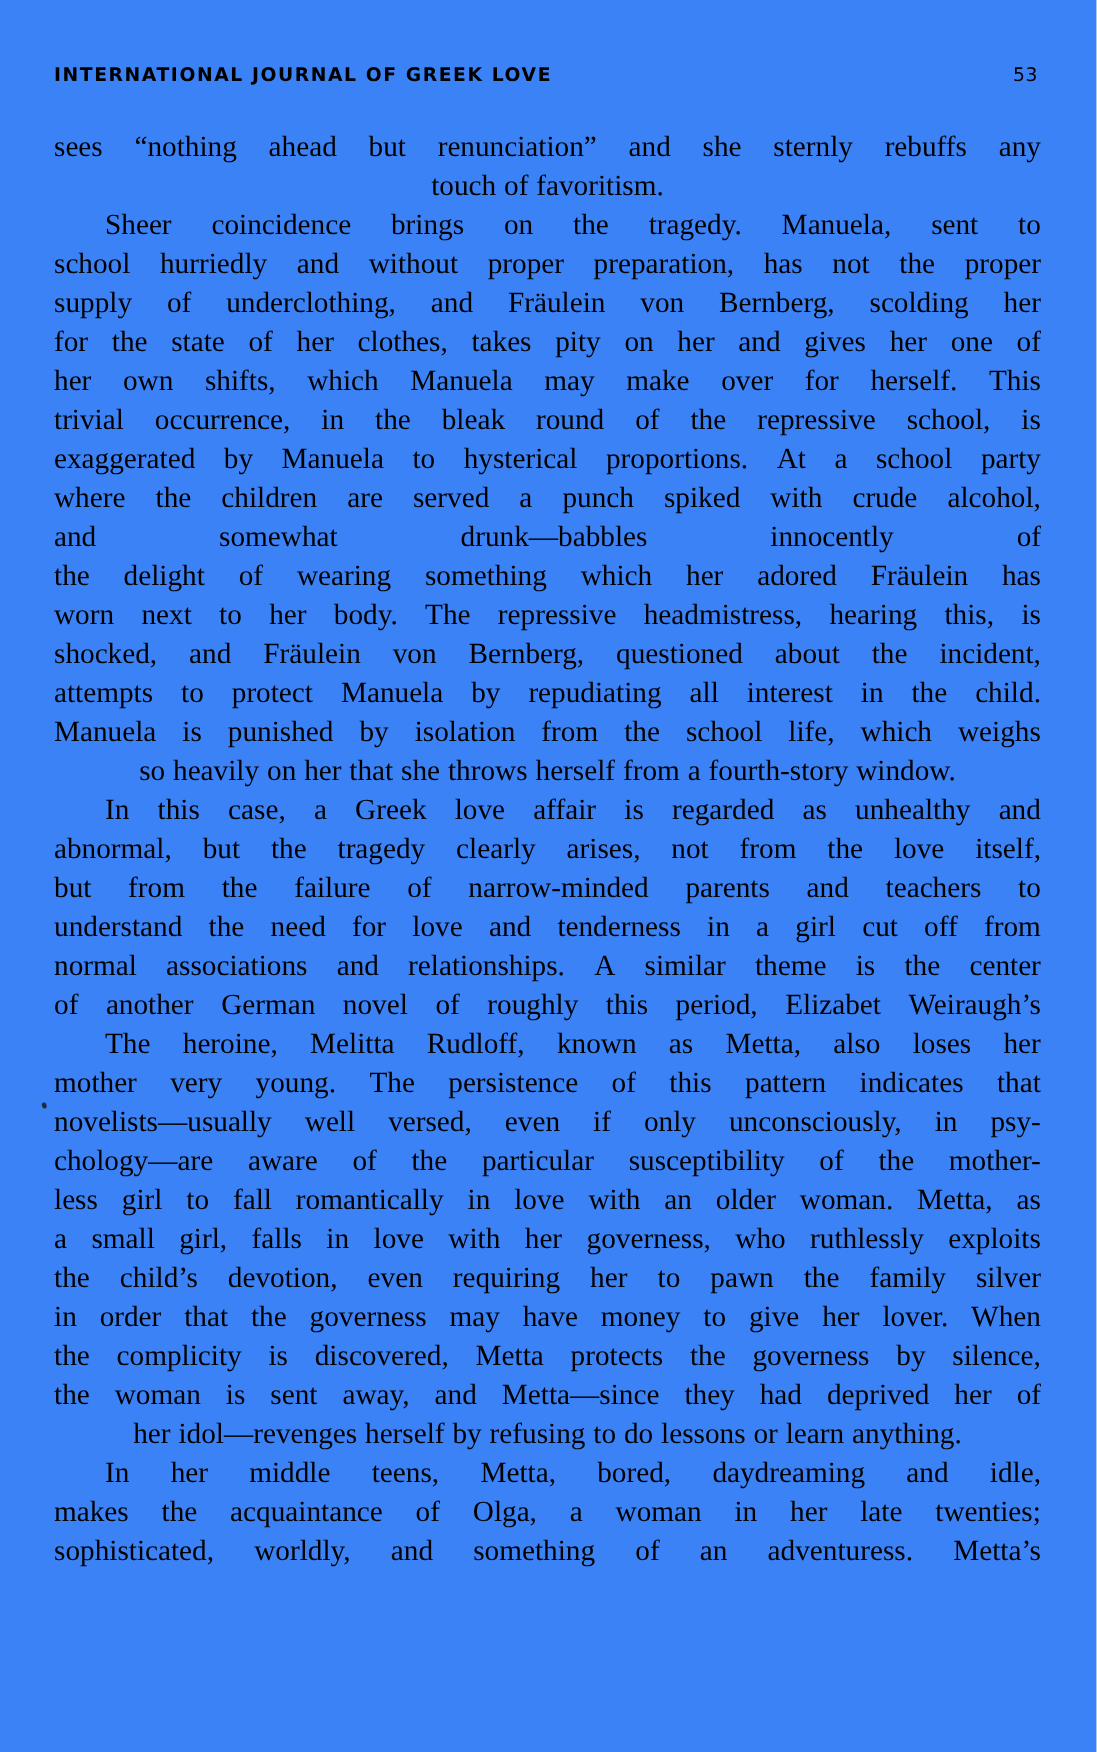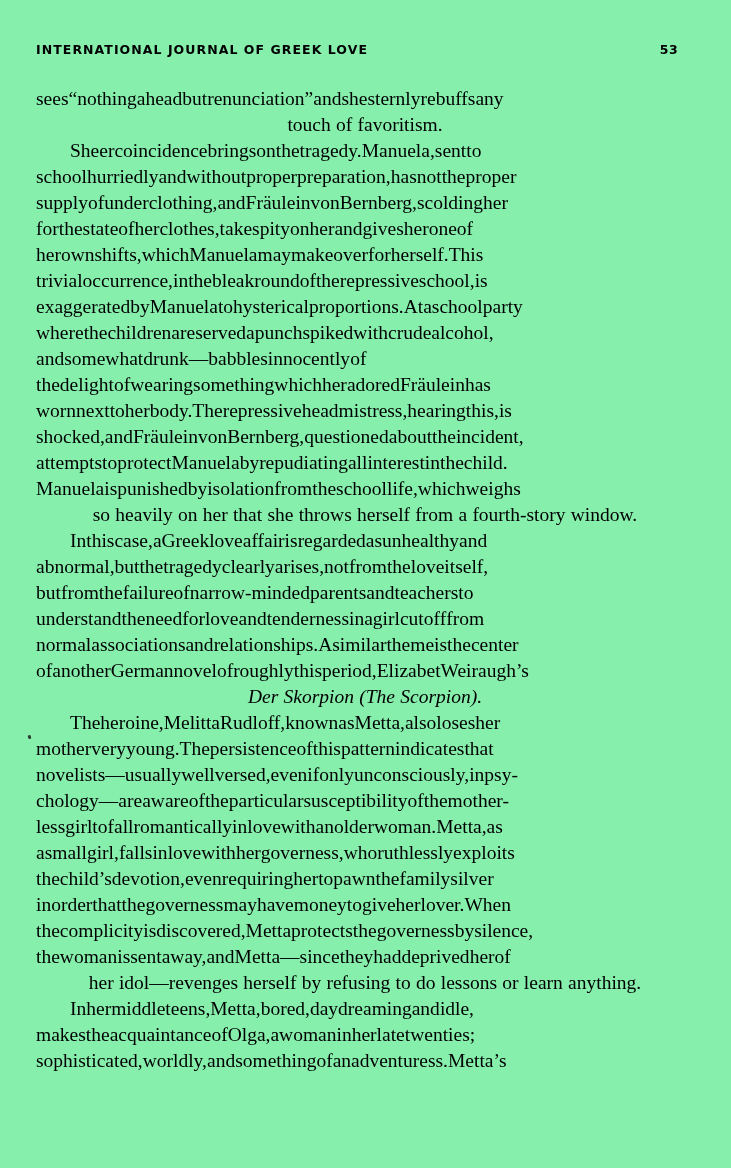--- a/index.html
+++ b/index.html
@@ -5,21 +5,21 @@
 <style>
   html, body {
     margin: 0;
     padding: 0;
     background: #ffffff;
   }
   .page {
     position: relative;
     width: 731px;
     height: 1168px;
-    background: #86efac;
+    background: #3b82f6;
     overflow: hidden;
     font-family: "Liberation Serif", "DejaVu Serif", serif;
     color: #000000;
   }
 
   
   .running-head {
     position: absolute;
     left: 36px;
     top: 41px;
@@ -34,25 +34,25 @@
     font-size: 12.5px;
     font-weight: 700;
     letter-spacing: 1.05px;
     line-height: 18px;
     white-space: nowrap;
     color: #000;
     -webkit-font-smoothing: none;
   }
   .running-head-folio {
     position: absolute;
-    right: 14px;
+    right: 0;
     top: 0;
     font-family: "DejaVu Sans", "Liberation Sans", sans-serif;
     font-size: 12.5px;
-    font-weight: 700;
+    font-weight: 400;
     letter-spacing: 0.4px;
     line-height: 18px;
     text-align: right;
     color: #000;
   }
 
   
   .textblock {
     position: absolute;
     left: 36px;
@@ -65,20 +65,21 @@
     display: flex;
     width: 658px;
     height: 26px;
     align-items: baseline;
     font-size: 19.5px;
     line-height: 26px;
     white-space: pre;
   }
   
   .ln.just {
+    justify-content: space-between;
   }
   
   .ln.last {
     justify-content: center;
   }
   .ln.last .w + .w { margin-left: 0.27em; }
 
   
   .ln.indent { padding-left: 34px; width: 624px; }
 
@@ -130,21 +131,20 @@
         <div class="ln just"><span class="w">Manuela</span><span class="w">is</span><span class="w">punished</span><span class="w">by</span><span class="w">isolation</span><span class="w">from</span><span class="w">the</span><span class="w">school</span><span class="w">life,</span><span class="w">which</span><span class="w">weighs</span></div>
         <div class="ln last"><span class="w">so</span><span class="w">heavily</span><span class="w">on</span><span class="w">her</span><span class="w">that</span><span class="w">she</span><span class="w">throws</span><span class="w">herself</span><span class="w">from</span><span class="w">a</span><span class="w">fourth-story</span><span class="w">window.</span></div>
       </div>
       <div>
         <div class="ln just indent"><span class="w">In</span><span class="w">this</span><span class="w">case,</span><span class="w">a</span><span class="w">Greek</span><span class="w">love</span><span class="w">affair</span><span class="w">is</span><span class="w">regarded</span><span class="w">as</span><span class="w">unhealthy</span><span class="w">and</span></div>
         <div class="ln just"><span class="w">abnormal,</span><span class="w">but</span><span class="w">the</span><span class="w">tragedy</span><span class="w">clearly</span><span class="w">arises,</span><span class="w">not</span><span class="w">from</span><span class="w">the</span><span class="w">love</span><span class="w">itself,</span></div>
         <div class="ln just"><span class="w">but</span><span class="w">from</span><span class="w">the</span><span class="w">failure</span><span class="w">of</span><span class="w">narrow-minded</span><span class="w">parents</span><span class="w">and</span><span class="w">teachers</span><span class="w">to</span></div>
         <div class="ln just"><span class="w">understand</span><span class="w">the</span><span class="w">need</span><span class="w">for</span><span class="w">love</span><span class="w">and</span><span class="w">tenderness</span><span class="w">in</span><span class="w">a</span><span class="w">girl</span><span class="w">cut</span><span class="w">off</span><span class="w">from</span></div>
         <div class="ln just"><span class="w">normal</span><span class="w">associations</span><span class="w">and</span><span class="w">relationships.</span><span class="w">A</span><span class="w">similar</span><span class="w">theme</span><span class="w">is</span><span class="w">the</span><span class="w">center</span></div>
         <div class="ln just"><span class="w">of</span><span class="w">another</span><span class="w">German</span><span class="w">novel</span><span class="w">of</span><span class="w">roughly</span><span class="w">this</span><span class="w">period,</span><span class="w">Elizabet</span><span class="w">Weiraugh’s</span></div>
-        <div class="ln last"><span class="w ital">Der</span><span class="w ital">Skorpion</span><span class="w ital">(The</span><span class="w ital">Scorpion).</span></div>
       </div>
       <div>
         <div class="ln just indent"><span class="w">The</span><span class="w">heroine,</span><span class="w">Melitta</span><span class="w">Rudloff,</span><span class="w">known</span><span class="w">as</span><span class="w">Metta,</span><span class="w">also</span><span class="w">loses</span><span class="w">her</span></div>
         <div class="ln just"><span class="w">mother</span><span class="w">very</span><span class="w">young.</span><span class="w">The</span><span class="w">persistence</span><span class="w">of</span><span class="w">this</span><span class="w">pattern</span><span class="w">indicates</span><span class="w">that</span></div>
         <div class="ln just"><span class="w">novelists—usually</span><span class="w">well</span><span class="w">versed,</span><span class="w">even</span><span class="w">if</span><span class="w">only</span><span class="w">unconsciously,</span><span class="w">in</span><span class="w">psy-</span></div>
         <div class="ln just"><span class="w">chology—are</span><span class="w">aware</span><span class="w">of</span><span class="w">the</span><span class="w">particular</span><span class="w">susceptibility</span><span class="w">of</span><span class="w">the</span><span class="w">mother-</span></div>
         <div class="ln just"><span class="w">less</span><span class="w">girl</span><span class="w">to</span><span class="w">fall</span><span class="w">romantically</span><span class="w">in</span><span class="w">love</span><span class="w">with</span><span class="w">an</span><span class="w">older</span><span class="w">woman.</span><span class="w">Metta,</span><span class="w">as</span></div>
         <div class="ln just"><span class="w">a</span><span class="w">small</span><span class="w">girl,</span><span class="w">falls</span><span class="w">in</span><span class="w">love</span><span class="w">with</span><span class="w">her</span><span class="w">governess,</span><span class="w">who</span><span class="w">ruthlessly</span><span class="w">exploits</span></div>
         <div class="ln just"><span class="w">the</span><span class="w">child’s</span><span class="w">devotion,</span><span class="w">even</span><span class="w">requiring</span><span class="w">her</span><span class="w">to</span><span class="w">pawn</span><span class="w">the</span><span class="w">family</span><span class="w">silver</span></div>
         <div class="ln just"><span class="w">in</span><span class="w">order</span><span class="w">that</span><span class="w">the</span><span class="w">governess</span><span class="w">may</span><span class="w">have</span><span class="w">money</span><span class="w">to</span><span class="w">give</span><span class="w">her</span><span class="w">lover.</span><span class="w">When</span></div>

